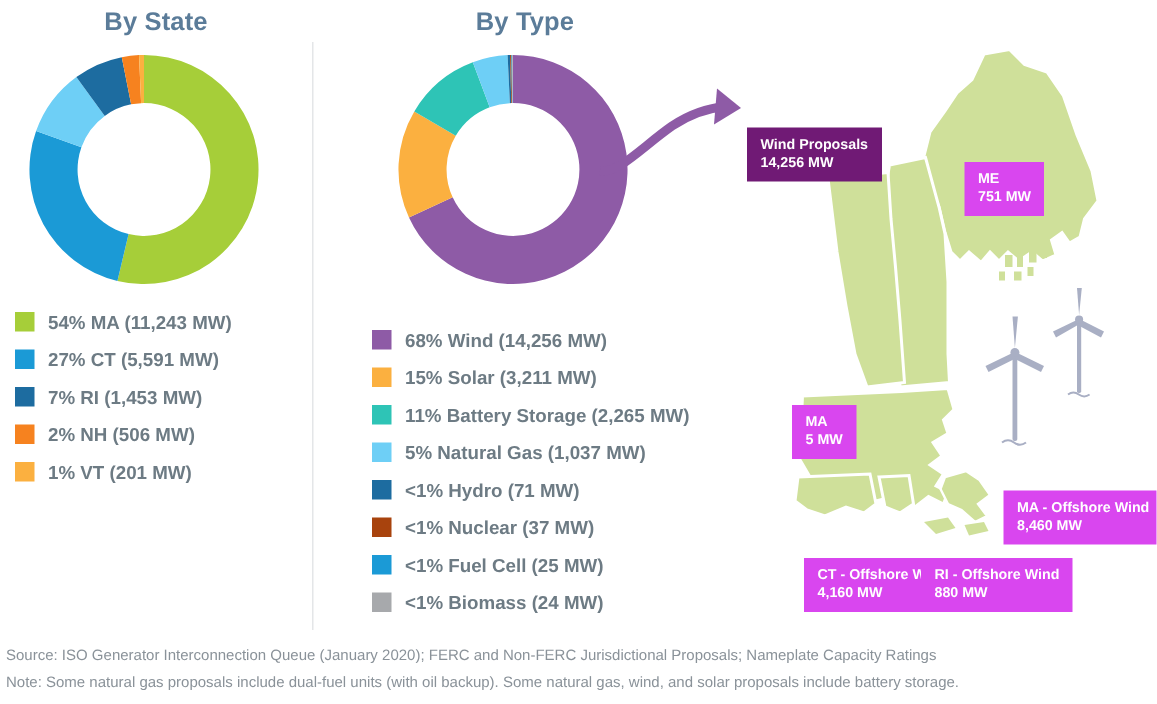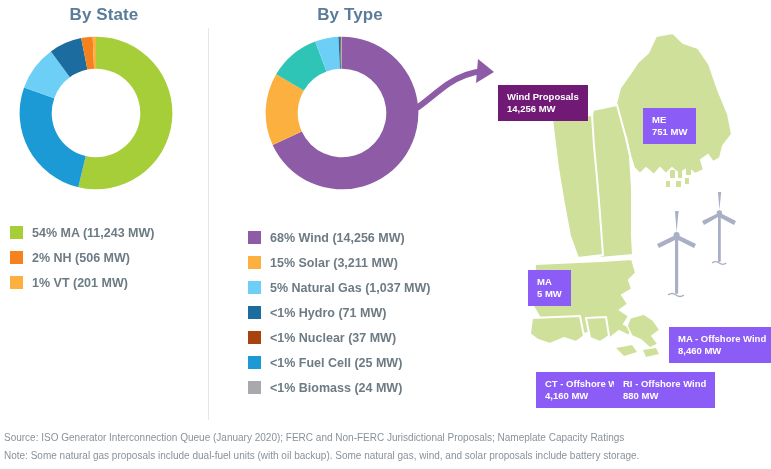--- a/index.html
+++ b/index.html
@@ -40,22 +40,22 @@
   }
 
   
   .donut-wrap { position: absolute; }
   #donut-state { left: 13px; top: 30px; width: 166px; height: 166px; }
   #donut-type  { left: 259px; top: 30px; width: 166px; height: 166px; }
   .donut-wrap svg { display: block; width: 100%; height: 100%; }
 
   
   .legend { position: absolute; }
-  #legend-state { left: 10px; top: 220px; }
-  #legend-type  { left: 248px; top: 214px; margin-top: 11px; }
+  #legend-state { left: 10px; top: 202px; }
+  #legend-type  { left: 248px; top: 214px; }
   .legend-row {
     display: flex;
     align-items: center;
     height: 25px;
   }
   .legend-swatch {
     width: 13px;
     height: 13px;
     flex: 0 0 13px;
     margin-right: 9px;
@@ -83,21 +83,21 @@
     color: #ffffff;
     font-size: 9.5px;
     font-weight: bold;
     line-height: 1.28;
     padding: 6px 9px 6px 9px;
     box-sizing: border-box;
     white-space: nowrap;
   }
   .callout .c-line2 { font-weight: bold; }
   .callout-dark  { background: #701a75; }
-  .callout-slate { background: #8b5cf6; }
+  .callout-slate { background: #d946ef; }
 
   #callout-wind     { left: 498px; top: 85px;  }
   #callout-me       { left: 643px; top: 108px; }
   #callout-ma       { left: 528px; top: 270px; }
   #callout-ma-os    { left: 669px; top: 327px; }
   #callout-ct-os    { left: 536px; top: 372px; }
   #callout-ri-os    { left: 614px; top: 372px; }
 
   
   #wind-arrow {
@@ -164,37 +164,49 @@
     <path d="M80,1 L96,14 L78,25 Z" fill="#8e5ba6"></path>
   </svg>
 </div>
 
 <div class="legend" id="legend-state">
     <div class="legend-row">
       <span class="legend-swatch" style="background: rgb(166, 206, 57);"></span>
       <span class="legend-label">54% MA (11,243 MW)</span>
     </div>
     <div class="legend-row">
+      <span class="legend-swatch" style="background: rgb(27, 154, 214);"></span>
+      <span class="legend-label">27% CT (5,591 MW)</span>
+    </div>
+    <div class="legend-row">
+      <span class="legend-swatch" style="background: rgb(29, 108, 160);"></span>
+      <span class="legend-label">7% RI (1,453 MW)</span>
+    </div>
+    <div class="legend-row">
       <span class="legend-swatch" style="background: rgb(246, 130, 31);"></span>
       <span class="legend-label">2% NH (506 MW)</span>
     </div>
     <div class="legend-row">
       <span class="legend-swatch" style="background: rgb(251, 176, 64);"></span>
       <span class="legend-label">1% VT (201 MW)</span>
     </div>
   </div>
 
 <div class="legend" id="legend-type">
     <div class="legend-row">
       <span class="legend-swatch" style="background: rgb(142, 91, 166);"></span>
       <span class="legend-label">68% Wind (14,256 MW)</span>
     </div>
     <div class="legend-row">
       <span class="legend-swatch" style="background: rgb(251, 176, 64);"></span>
       <span class="legend-label">15% Solar (3,211 MW)</span>
+    </div>
+    <div class="legend-row">
+      <span class="legend-swatch" style="background: rgb(46, 196, 182);"></span>
+      <span class="legend-label">11% Battery Storage (2,265 MW)</span>
     </div>
     <div class="legend-row">
       <span class="legend-swatch" style="background: rgb(110, 207, 246);"></span>
       <span class="legend-label">5% Natural Gas (1,037 MW)</span>
     </div>
     <div class="legend-row">
       <span class="legend-swatch" style="background: rgb(29, 108, 160);"></span>
       <span class="legend-label">&lt;1% Hydro (71 MW)</span>
     </div>
     <div class="legend-row">

